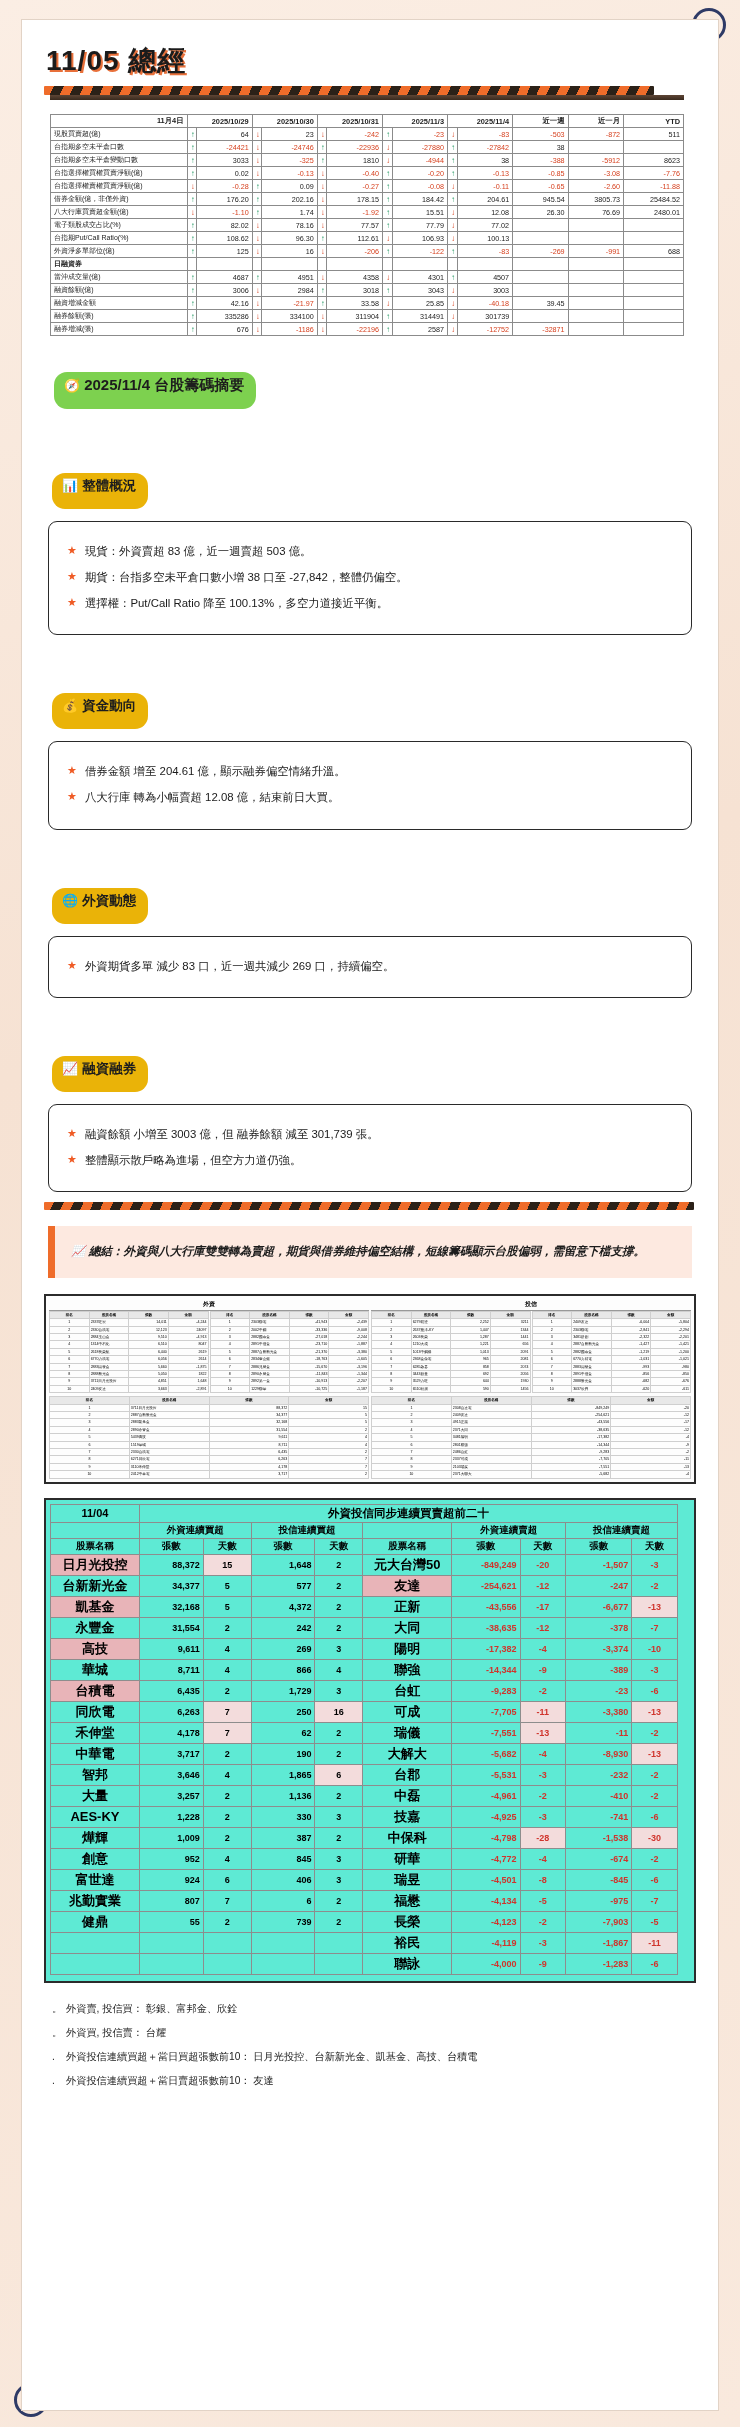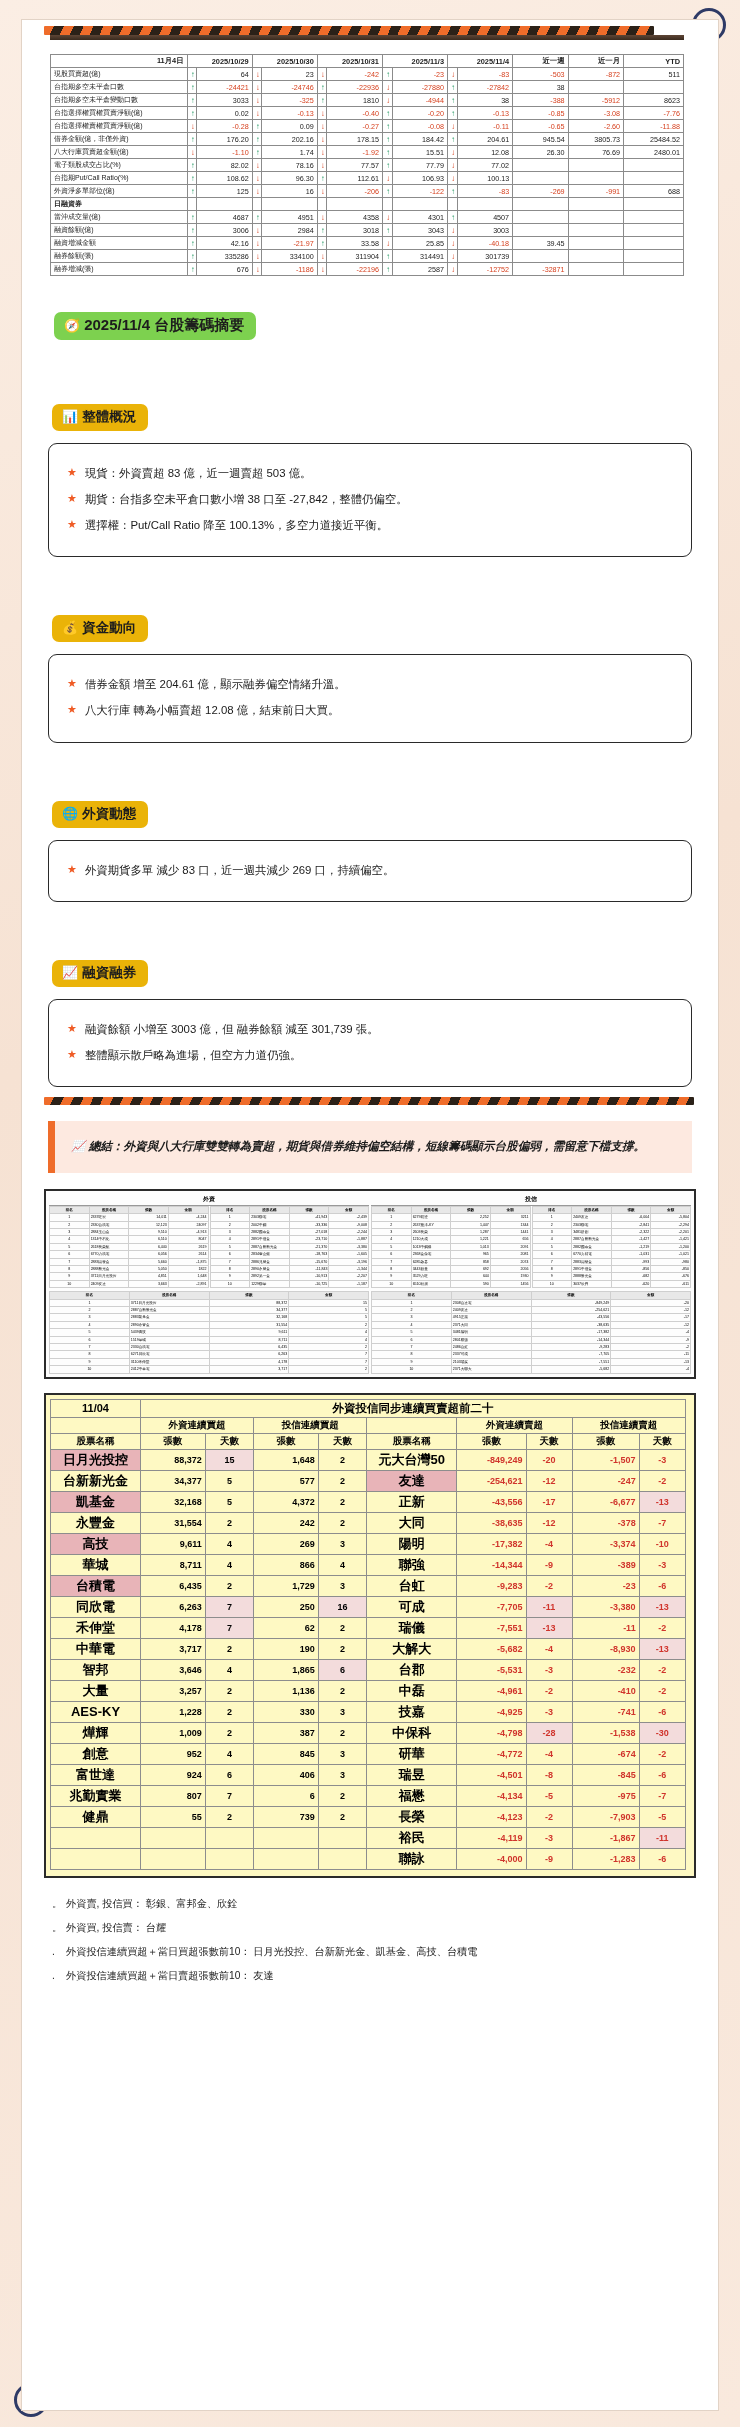--- a/index.html
+++ b/index.html
@@ -62,23 +62,23 @@
   td.arr { width:9px; text-align:center; padding:0; font-size:8px; border-right:none;}
   td.numa { text-align:right; border-left:none; }
   .up { color:#2e9e6b; }
   .dn { color:#d6401e; }
   .neg { color:#d6401e; }
   .sec-row td { background:#fff; font-weight:bold; text-align:left; }
   .topbar-3d { height:5px; background:linear-gradient(#5e4636,#3a2a1e); width:634px; margin-left:28px;}
 
   
   .pill {
-    display:inline-block; padding:4px 12px 5px 10px;
+    display:inline-block; padding:4px 12px 14px 10px;
     font-size:13.5px; font-weight:bold; color:#1d1d1d;
-    border-radius:7px;
+    border-radius:13px;
   }
   .pill.green { background:#7dd14f; font-size:15px; }
   .pill.yellow { background:#eab308;margin-top:40px; }
   .pill .emo { margin-right:4px; font-size:13px; }
 
   .block { padding: 0 26px; }
   .heading-row { margin: 18px 0 12px 4px; }
   .headline-green { margin: 26px 0 24px 6px; }
 
   .card {
@@ -106,21 +106,21 @@
   .xl-row { display:flex; gap:2px; }
   .xl-half { flex:1; }
   .xl-cap { text-align:center; font-size:6px; font-weight:bold; border-bottom:1px solid #999; padding:1px 0; }
   table.xl { border-collapse:collapse; width:100%; font-size:3.6px; table-layout:fixed;}
   table.xl td { border:0.5px solid #cfcfcf; padding:0 1px; height:6.4px; line-height:6.4px; overflow:hidden; white-space:nowrap;}
   table.xl td.r { text-align:right; }
   table.xl td.c { text-align:center; }
   .xl-hd td { background:#e8e8e8; font-weight:bold; text-align:center; }
 
   
-  .bt-wrap { margin: 14px 22px 0 22px; border:2px solid #2b2b2b; background:#fef9c3; padding:4px 8px 6px 4px;}
+  .bt-wrap { margin: 14px 22px 0 22px; border:2px solid #2b2b2b; background:#5eead4; padding:4px 16px 6px 4px;}
   table.bt { border-collapse:collapse; width:100%; table-layout:fixed; font-size:9px;}
   table.bt td, table.bt th { border:1px solid #8d8d8d; padding:1px 3px; height:15.5px; }
   .bt-date { font-weight:bold; text-align:center; font-size:11px;}
   .bt-title { font-weight:bold; text-align:center; font-size:11.5px; }
   .bt-grp { font-weight:bold; text-align:center; font-size:9.5px;margin-left:39px; }
   .bt-hd td { font-weight:bold; text-align:center; font-size:9.5px; }
   .nm { text-align:center; font-weight:bold; font-size:13px;}
   .vl { text-align:right; font-weight:bold; }
   .dy { text-align:center; font-weight:bold; }
   .pinkname { background:#e8b4b8; }
@@ -135,20 +135,23 @@
 </head>
 <body>
 
 <div class="page-bg"></div>
 <div class="corner-dot tr"></div>
 <div class="corner-dot bl"></div>
 
 <div class="sheet">
 <div class="inner">
 
+  <div class="title-wrap">
+    <div class="main-title">11/05 總經</div>
+  </div>
   <div class="hazard"></div>
 
   <div class="topbar-3d"></div>
   <div class="tbl-zone">
     <table class="macro">
       <colgroup>
         <col style="width:128px">
             <col style="width:9px">
             <col style="width:52px">
         <col style="width:9px">

